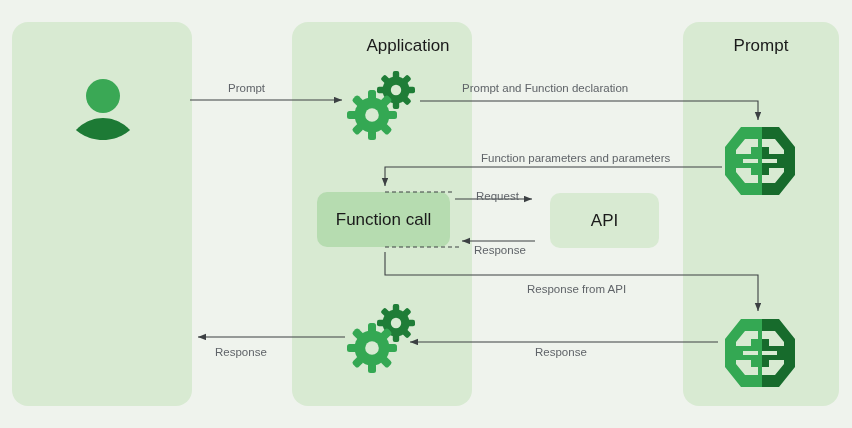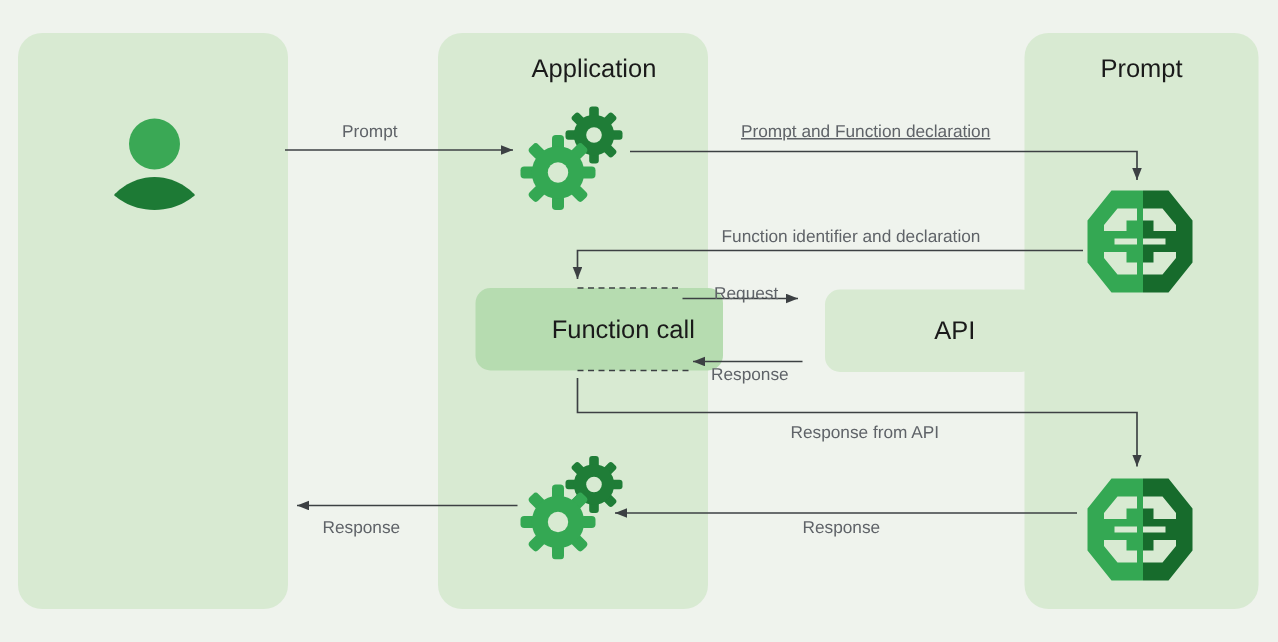--- a/index.html
+++ b/index.html
@@ -31,21 +31,20 @@
     white-space: nowrap;
   }
   .node-box {
     position: absolute;
     border-radius: 10px;
     display: flex;
     align-items: center;
     justify-content: center;
     font-size: 17px;
     color: #1a1a1a;
-    padding-left: 32px;
   }
   .node-fncall {
     background: #b6dcb0;
   }
   .node-api {
     background: #d8ead2;
     margin-left: 12px;
   }
   .edge-label {
     position: absolute;
@@ -68,21 +67,21 @@
 </style>
 </head>
 <body>
 
 <div id="canvas">
 
   <div class="panel" style="left:12px; top:22px; width:180px; height:384px;"></div>
   <div class="panel" style="left:292px; top:22px; width:180px; height:384px;"></div>
   <div class="panel" style="left:683px; top:22px; width:156px; height:384px;"></div>
 
-  <div class="panel-title" style="left:296px; top:36px; width:200px;">Application</div>
+  <div class="panel-title" style="left:308px; top:36px; width:200px;">Application</div>
   <div class="panel-title" style="left:683px; top:36px; width:156px;">Prompt</div>
 
   <div class="node-box node-fncall" style="left:317px; top:192px; width:133px; height:55px;">
     <span>Function call</span>
   </div>
   <div class="node-box node-api" style="left:538px; top:193px; width:109px; height:55px;">
     <span>API</span>
   </div>
 
   <svg class="flow" viewBox="0 0 852 428" xmlns="http://www.w3.org/2000/svg">
@@ -111,22 +110,22 @@
       <path d="M345,337 L198,337" marker-end="url(#arrow)"></path>
     </g>
 
     <g stroke="#3c4043" stroke-width="1.1" fill="none" stroke-dasharray="4,3">
       <path d="M385,192 L455,192"></path>
       <path d="M385,247 L462,247"></path>
     </g>
   </svg>
 
   <div class="edge-label" style="left:228px; top:82px;">Prompt</div>
-  <div class="edge-label" style="left:494px; top:82px;text-decoration:underline;">Prompt and Function declaration</div>
-  <div class="edge-label" style="left:481px; top:152px;">Function identifier and declaration</div>
+  <div class="edge-label" style="left:462px; top:82px;">Prompt and Function declaration</div>
+  <div class="edge-label" style="left:481px; top:152px;">Function parameters and parameters</div>
   <div class="edge-label" style="left:476px; top:190px;text-align:right;">Request</div>
   <div class="edge-label" style="left:474px; top:244px;">Response</div>
   <div class="edge-label" style="left:527px; top:283px;">Response from API</div>
   <div class="edge-label" style="left:535px; top:346px;">Response</div>
   <div class="edge-label" style="left:215px; top:346px;">Response</div>
 
   <div class="icon" style="left:72px; top:78px; width:62px; height:62px;">
     <svg viewBox="0 0 62 62" width="62" height="62" xmlns="http://www.w3.org/2000/svg">
       <circle cx="31" cy="18" r="17" fill="#3aa855"></circle>
       <path d="M31,40 C48,40 58,52 58,52 C58,52 48,62 31,62 C14,62 4,52 4,52 C4,52 14,40 31,40 Z" fill="#1d7a35"></path>

